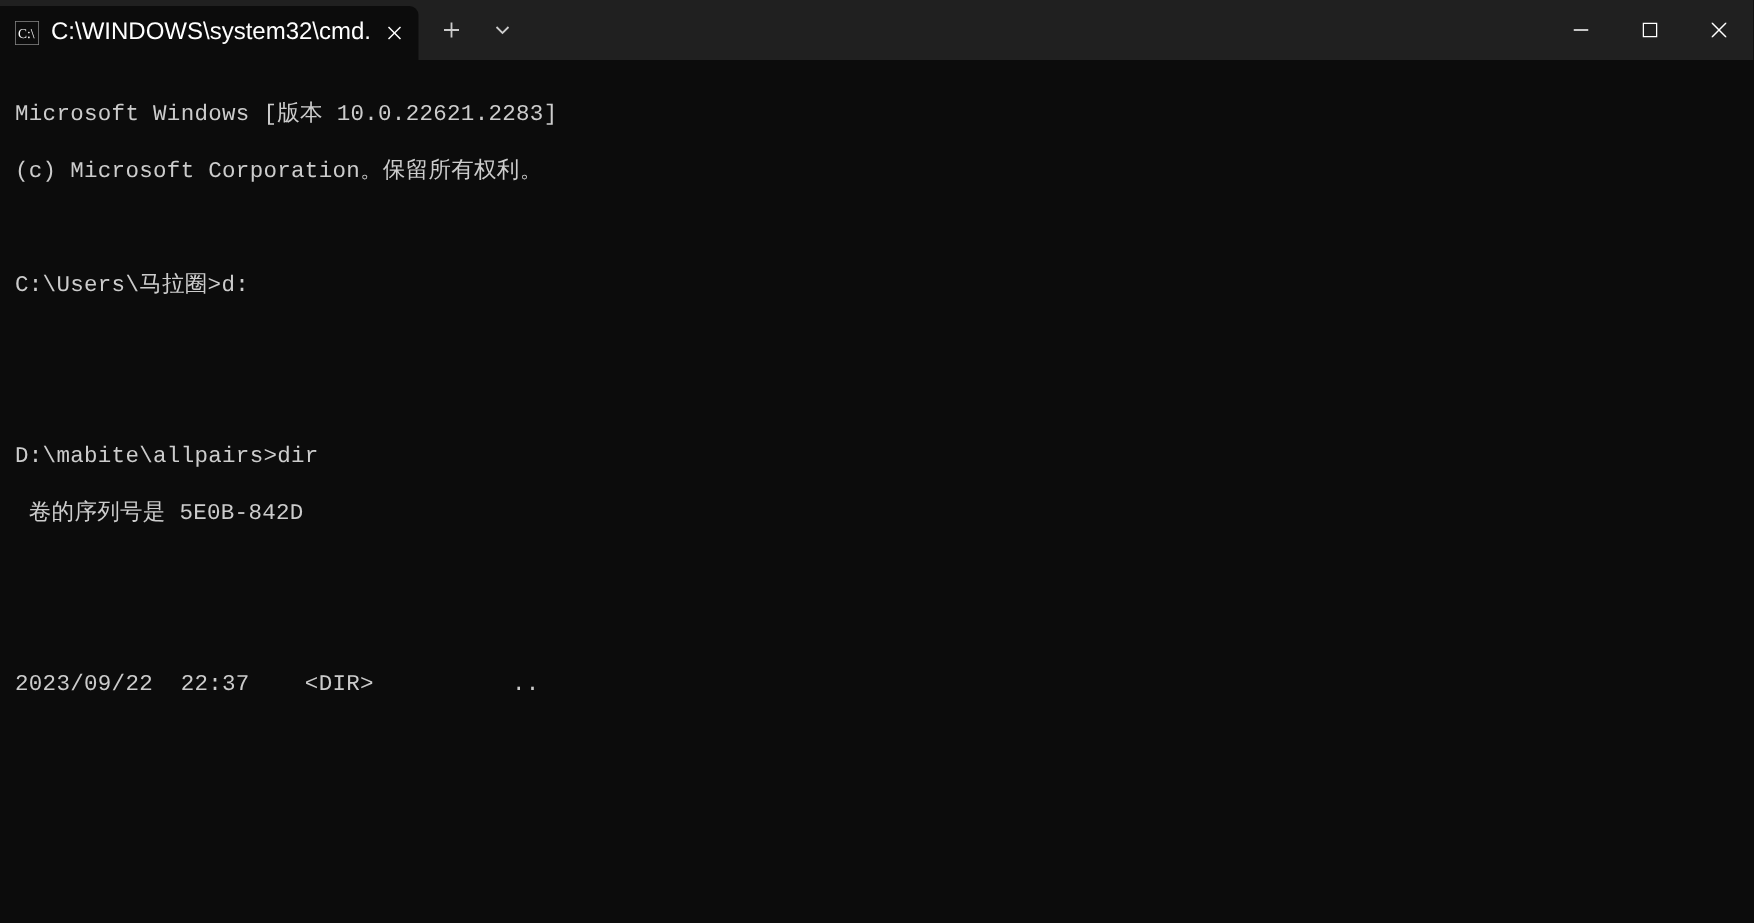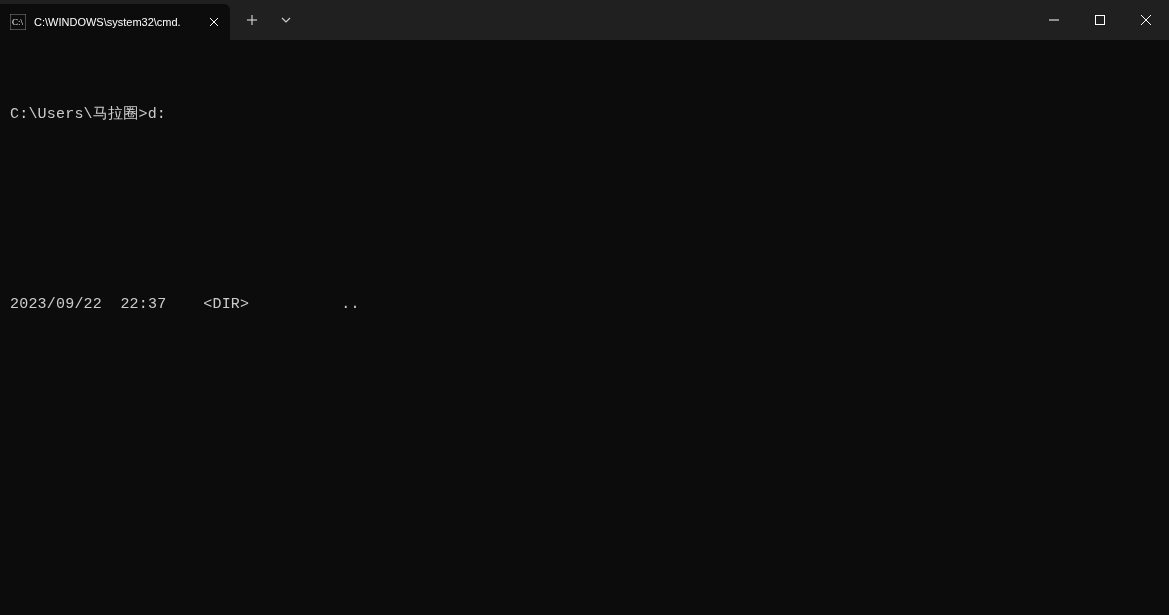--- a/index.html
+++ b/index.html
@@ -29,21 +29,21 @@
     }
     .tab-icon {
       width: 16px;
       height: 16px;
       display: flex;
       align-items: center;
       justify-content: center;
     }
     .tab-title {
       color: #ffffff;
-      font-size: 11px;
+      font-size: 16px;
       font-family: "Segoe UI", sans-serif;
       flex: 1;
       white-space: nowrap;
       overflow: hidden;
       text-overflow: ellipsis;
     }
     .tab-close {
       width: 16px;
       height: 16px;
       display: flex;
@@ -142,24 +142,28 @@
     <div class="win-btn close">
       <svg width="10" height="10" viewBox="0 0 10 10">
           <line x1="0" y1="0" x2="10" y2="10" stroke="#fff" stroke-width="1"></line>
           <line x1="10" y1="0" x2="0" y2="10" stroke="#fff" stroke-width="1"></line>
         </svg>
     </div>
   </div>
 </div>
 
 <div class="terminal">
+<div>Microsoft Windows [版本 10.0.22621.2283]</div>
+<div>(c) Microsoft Corporation。保留所有权利。</div>
 <div>&nbsp;</div>
 <div class="prompt-line"><span>C:\Users\马拉圈&gt;</span><span>d:</span></div>
 <div>&nbsp;</div>
 <div>&nbsp;</div>
+<div class="prompt-line"><span>D:\mabite\allpairs&gt;</span><span>dir</span></div>
+<div> 卷的序列号是 5E0B-842D</div>
 <div>&nbsp;</div>
 <div>&nbsp;</div>
 <div>2023/09/22  22:37    &lt;DIR&gt;          ..</div>
 
 
 
 
 
 
 

